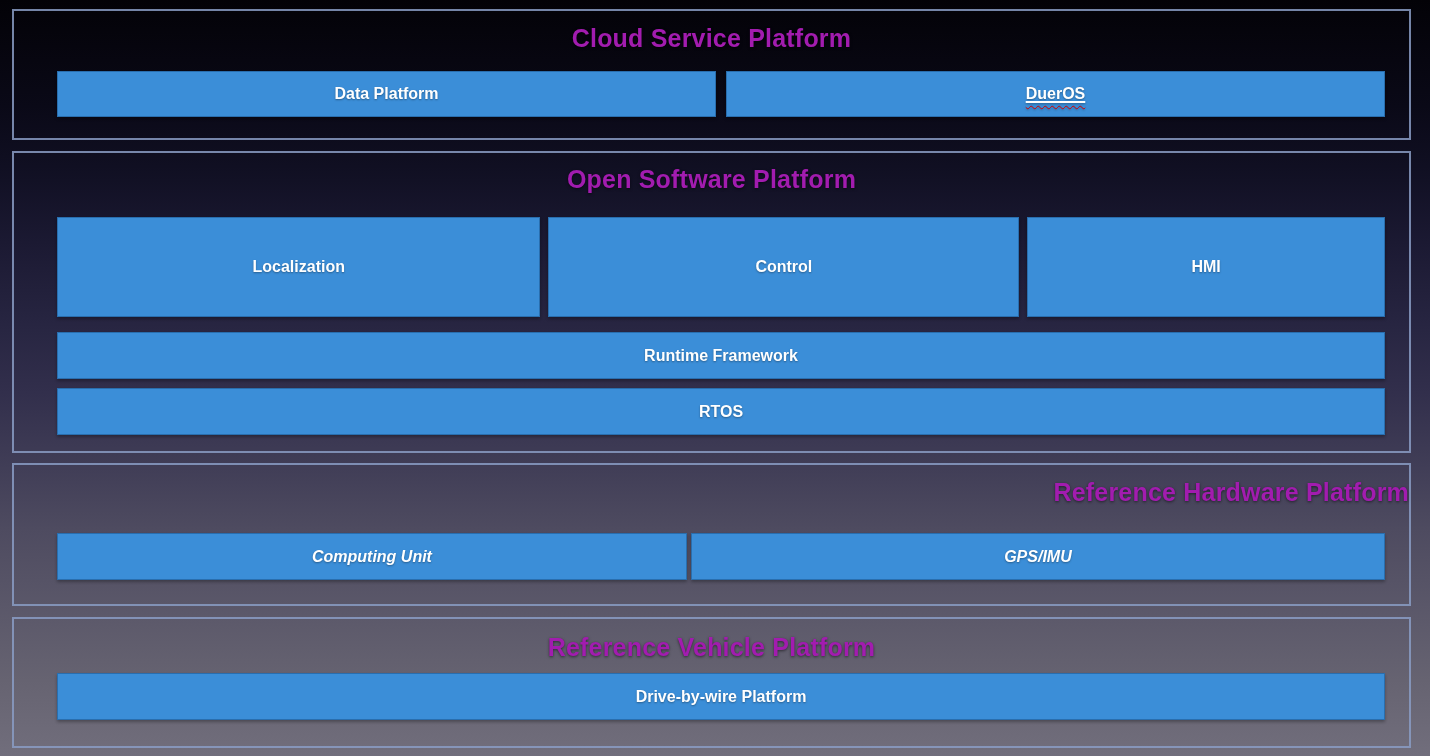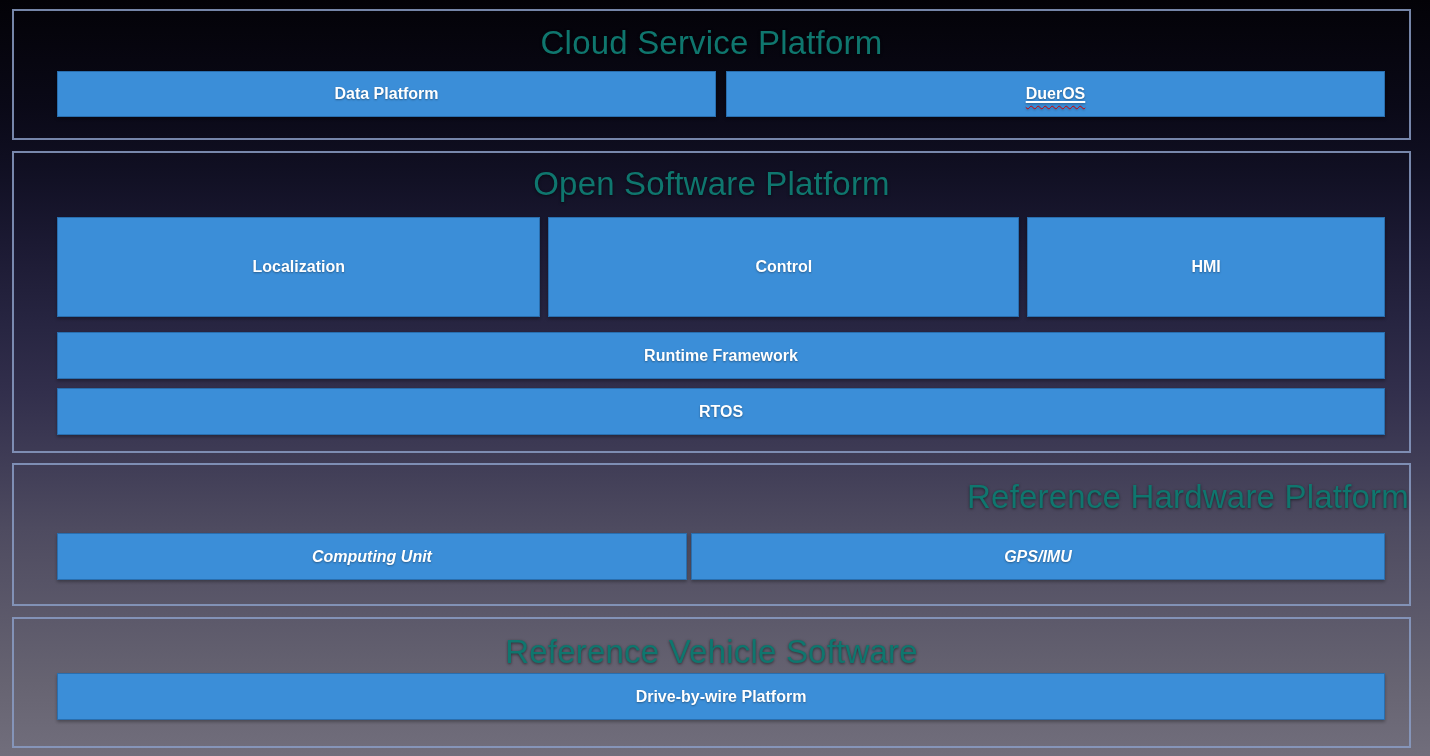--- a/index.html
+++ b/index.html
@@ -10,21 +10,21 @@
       #030207 0%, #0a0917 14%, #100f22 22%, #1b1932 32%,
       #262440 42%, #322f4c 52%, #413e57 62%, #4e4b60 70%,
       #5a5769 80%, #666371 90%, #716e7c 100%);
   }
   .section{
     position:absolute;left:12px;width:1399px;
     border:2px solid rgba(137,156,196,0.85);
     box-sizing:border-box;
   }
   .section-title{
-    text-align:center;color:#0f766e;font-weight:normal;font-size:33px;
+    text-align:center;color:#a21caf;font-weight:bold;font-size:25px;
     letter-spacing:0.2px;text-shadow:0 1px 3px rgba(0,0,0,0.55);
   }
   .row{
     position:absolute;left:24px;right:24px;display:flex;padding-left:19px;
   }
   .box{
     background:#3b8ed8;
     border:1px solid rgba(20,70,125,0.45);
     box-shadow:0 2px 3px rgba(0,0,0,0.3);
     display:flex;align-items:center;justify-content:center;
@@ -108,19 +108,19 @@
     <div class="box" style="flex:401">
       <span>Computing Unit</span>
     </div>
     <div class="box" style="flex:442">
       <span>GPS/IMU</span>
     </div>
   </div>
 </div>
 
 <div class="section" id="sec-vehicle">
-  <div class="section-title">Reference Vehicle Software</div>
+  <div class="section-title">Reference Vehicle Platform</div>
   <div class="row">
     <div class="box" style="flex:1">
       <span>Drive-by-wire Platform</span>
     </div>
   </div>
 </div>
 
 </body></html>

